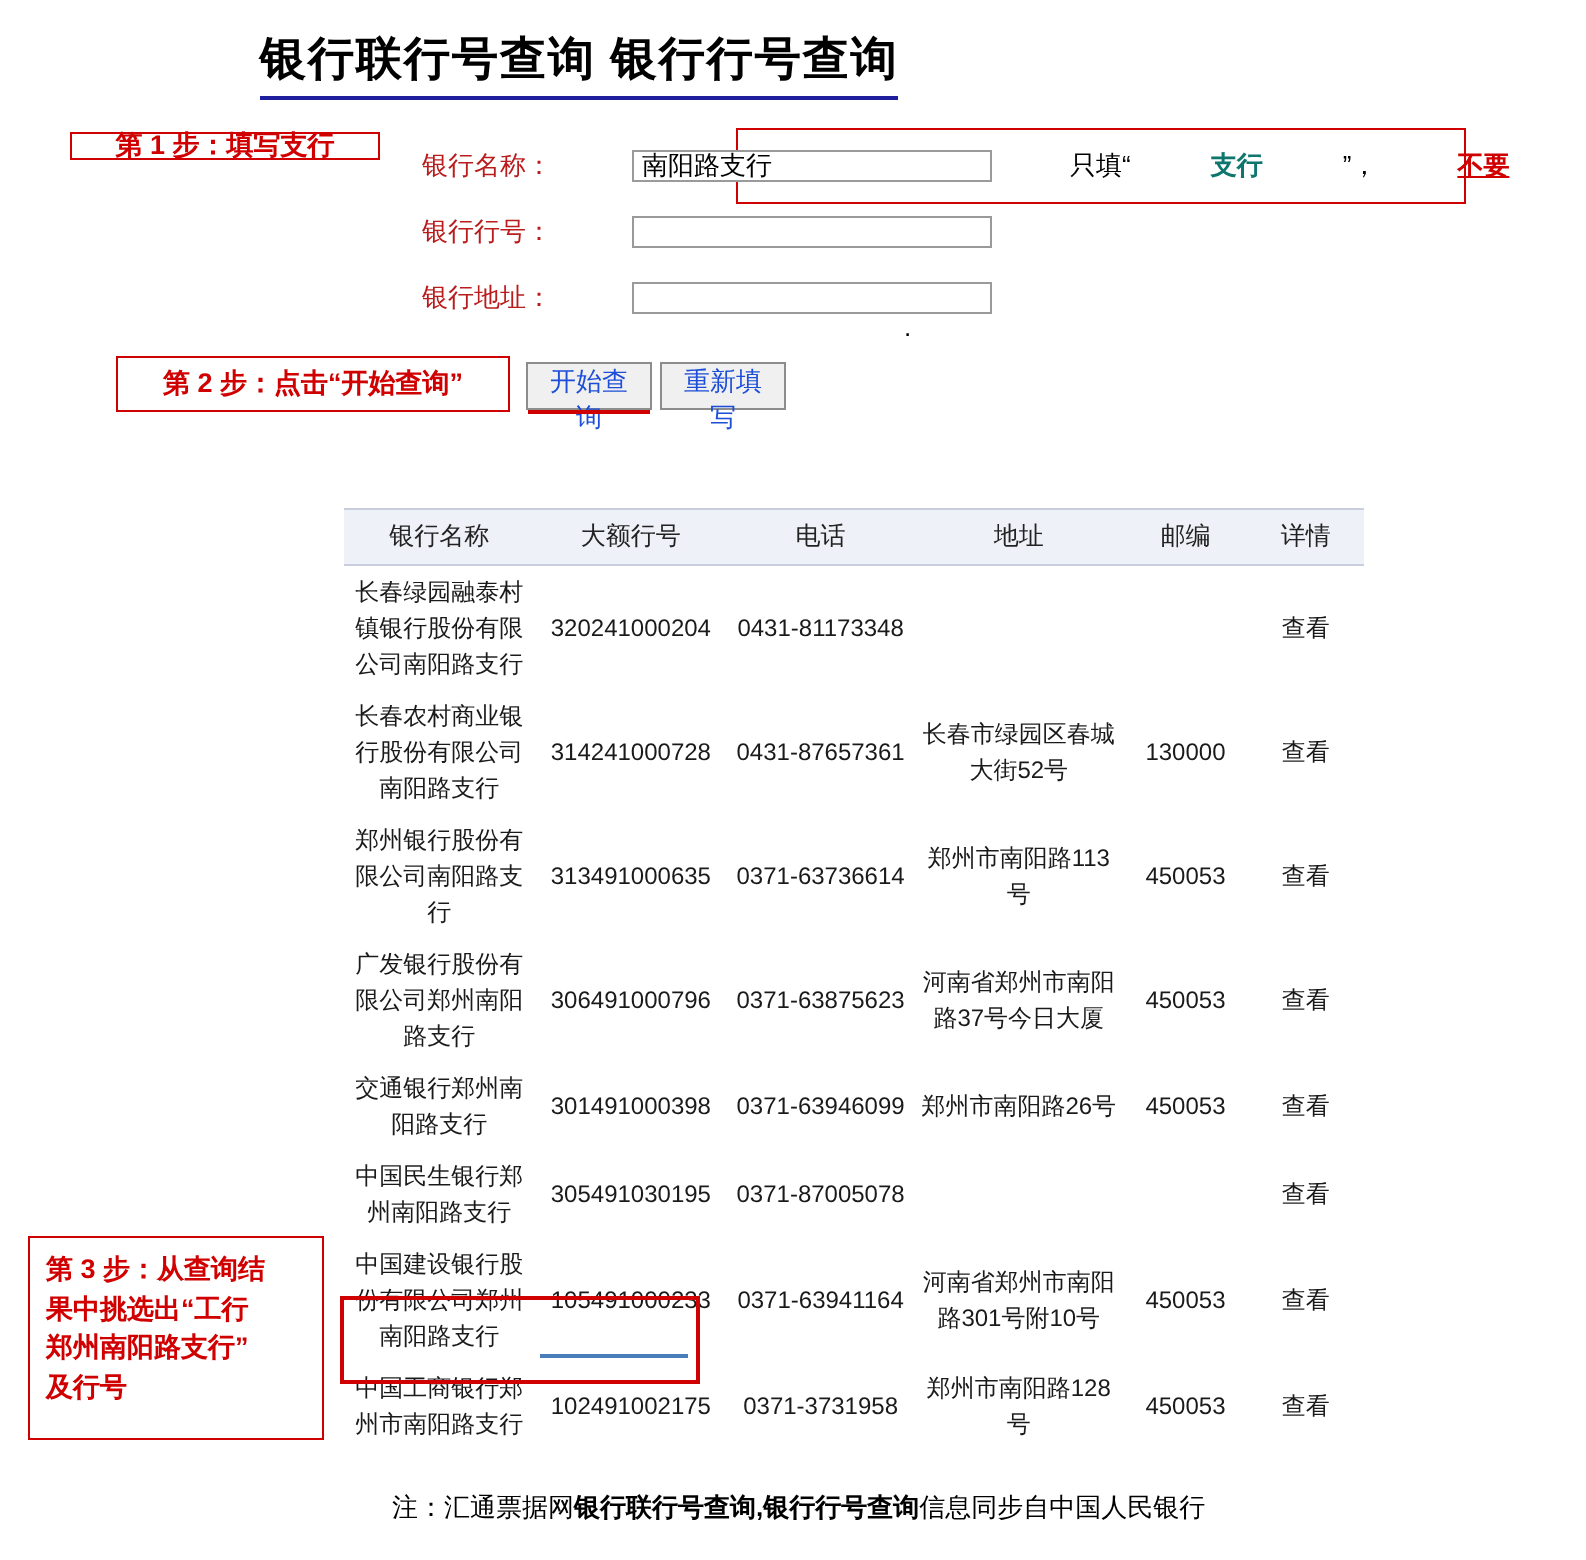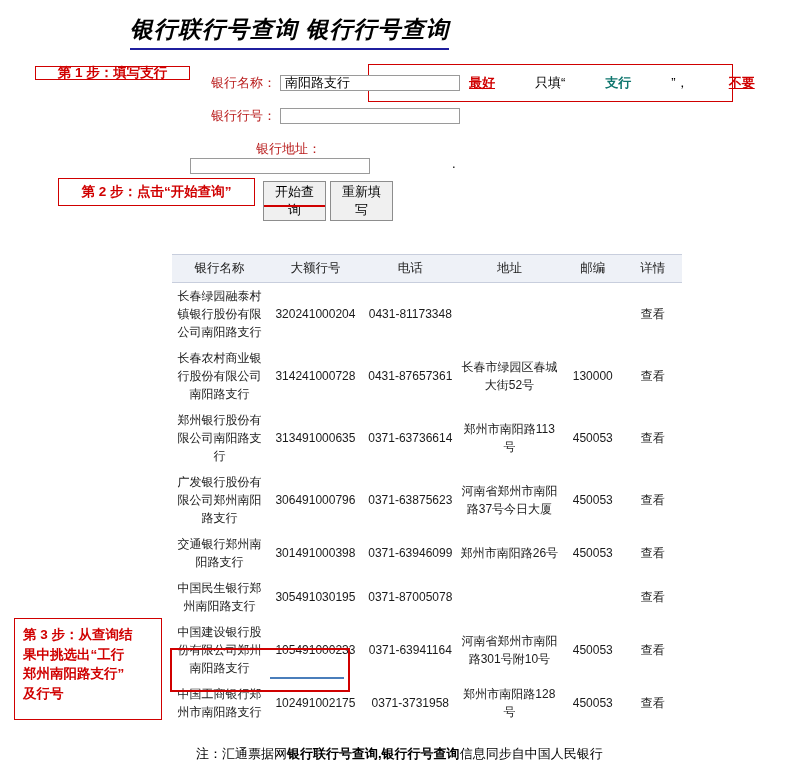--- a/index.html
+++ b/index.html
@@ -21,21 +21,20 @@
   .page-title {
     position: absolute;
     left: 130px;
     top: 14px;
     font-size: 23px;
     font-weight: bold;
     letter-spacing: 1px;
     border-bottom: 2px solid #1f1f9e;
     padding-bottom: 3px;
     white-space: nowrap;
-    font-style: italic;
   }
 
   
   .step-box {
     position: absolute;
     border: 1.5px solid #d00000;
     color: #d00000;
     font-weight: bold;
     font-size: 13.5px;
     background: #fff;
@@ -72,24 +71,25 @@
   .form-input {
     width: 180px;
     height: 16px;
     border: 1px solid #9a9a9a;
     background: #fff;
     font-family: Liberation Serif, serif;
     font-size: 13px;
     padding: 0 4px;
     box-sizing: border-box;
     outline: none;
+    margin-left: 36px;
   }
   #row-name { left: 190px; top: 74px; }
   #row-code { left: 190px; top: 107px; }
-  #row-addr { left: 190px; top: 140px; flex-direction: column; }
+  #row-addr { left: 190px; top: 140px; }
   .addr-dot {
     position: absolute;
     left: 452px;
     top: 156px;
     font-size: 13px;
   }
 
   
   #note-banner {
     position: absolute;
@@ -107,29 +107,29 @@
     white-space: nowrap;
     gap: 40px;
   }
   #note-banner .red { color: #0f766e; font-weight: bold; }
   #note-banner .red-u { color: #d00000; font-weight: bold; text-decoration: underline; }
   #note-banner .blk { color: #000; }
 
   
   .btn {
     position: absolute;
-    height: 40px;
+    height: 24px;
     border: 1px solid #8d8d8d;
     background: #f0f0f0;
     font-family: Liberation Serif, serif;
     font-size: 13px;
     padding: 0 6px;
     box-sizing: border-box;
     cursor: pointer;
-    color: #000000;
+    color: #1d4ed8;
   }
   #btn-search { left: 263px; top: 181px; width: 63px; }
   #btn-reset  { left: 330px; top: 181px; width: 63px; }
   #btn-underline {
     position: absolute;
     left: 264px; top: 205px;
     width: 61px; height: 2px;
     background: #d00000;
   }
 

